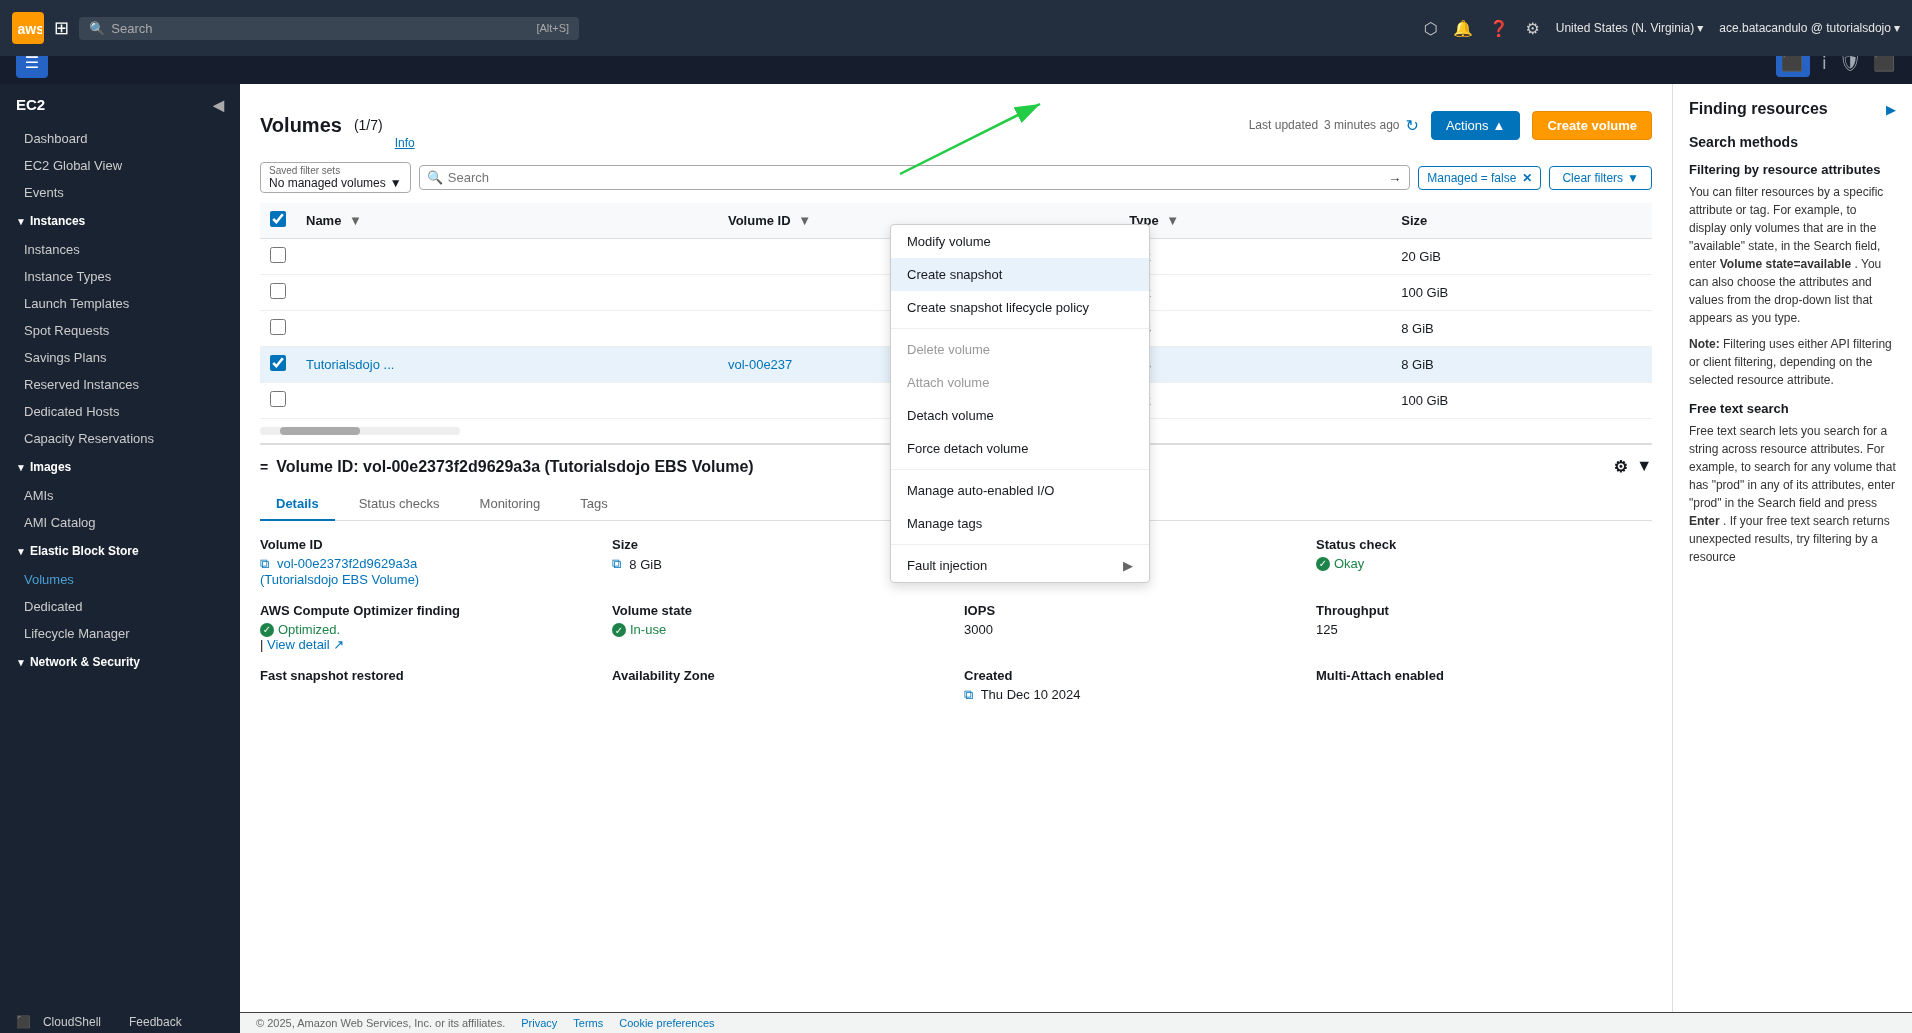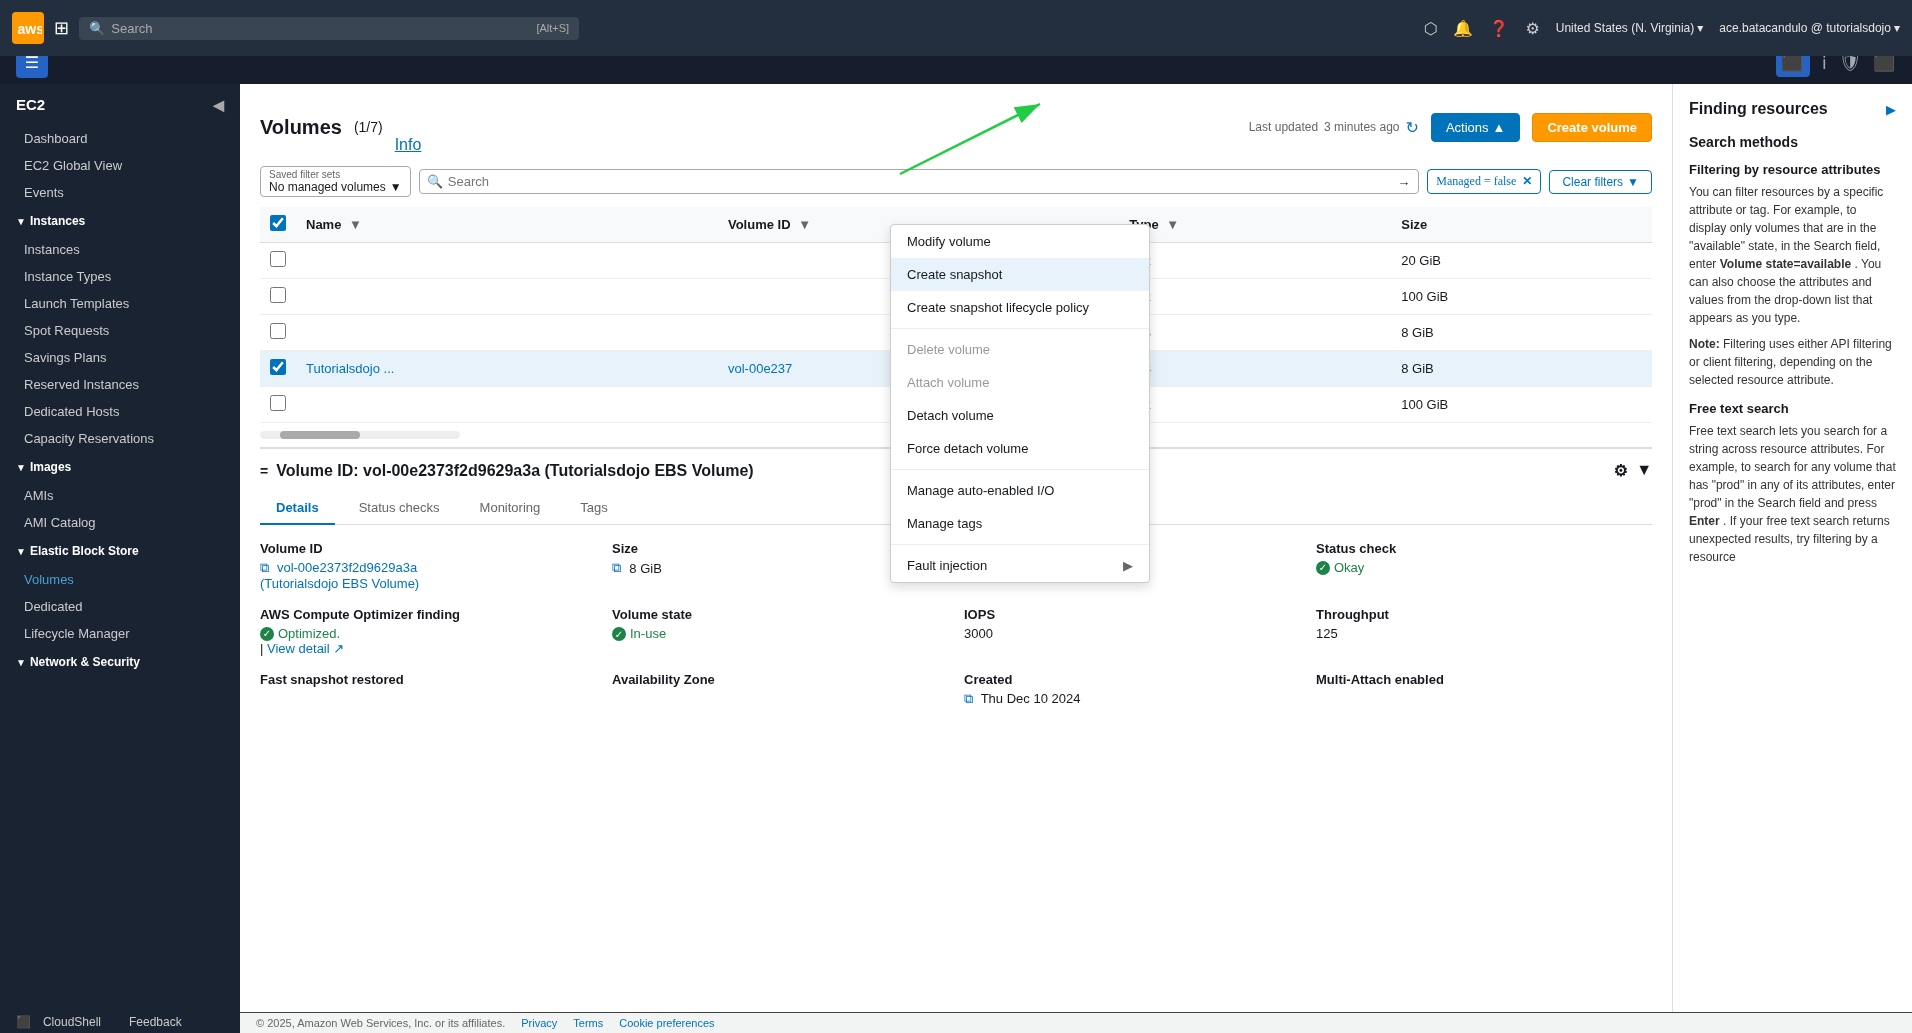--- a/index.html
+++ b/index.html
@@ -115,21 +115,21 @@
       position: relative;
     }
 
     
     .volumes-header {
       display: flex; align-items: center; gap: 12px;
       margin-bottom: 12px;
     }
     .volumes-title { font-size: 20px; font-weight: bold; }
     .volumes-count { font-size: 14px; }
-    .info-link { color: #0073bb; font-size: 16px; margin-top: 36px; }
+    .info-link { color: #0073bb; font-size: 12px; margin-top: 36px; }
     .last-updated { margin-left: auto; font-size: 12px; color: #666; display: flex; align-items: center; gap: 6px; }
     .refresh-btn { color: #0073bb; font-size: 16px; cursor: pointer; }
 
     .actions-btn {
       background: white; border: 1px solid #0073bb; color: #0073bb;
       padding: 6px 14px; border-radius: 4px; cursor: pointer;
       font-size: 13px; display: flex; align-items: center; gap: 4px;
     }
     .actions-btn.open { background: #0073bb; color: white; }
     .create-volume-btn {
@@ -150,21 +150,21 @@
     }
     .search-box {
       display: flex; align-items: center;
       border: 1px solid #aaa; border-radius: 4px; padding: 4px 8px;
       flex: 1; gap: 4px;
     }
     .search-box input { border: none; outline: none; flex: 1; font-size: 13px; }
 
     .filter-tag {
       border: 1px solid #0073bb; border-radius: 4px; padding: 4px 8px;
-      color: #0073bb; display: flex; align-items: center; gap: 6px; font-size: 12px; font-family: Liberation Serif, serif;
+      color: #0073bb; display: flex; align-items: center; gap: 6px; font-size: 12px;
     }
     .filter-tag .remove { cursor: pointer; color: #0073bb; font-weight: bold; }
     .clear-filters-btn {
       background: white; border: 1px solid #0073bb; color: #0073bb;
       padding: 4px 12px; border-radius: 4px; cursor: pointer; font-size: 12px;
       display: flex; align-items: center; gap: 4px;
     }
 
     
     .volumes-table { width: 100%; border-collapse: collapse; }

